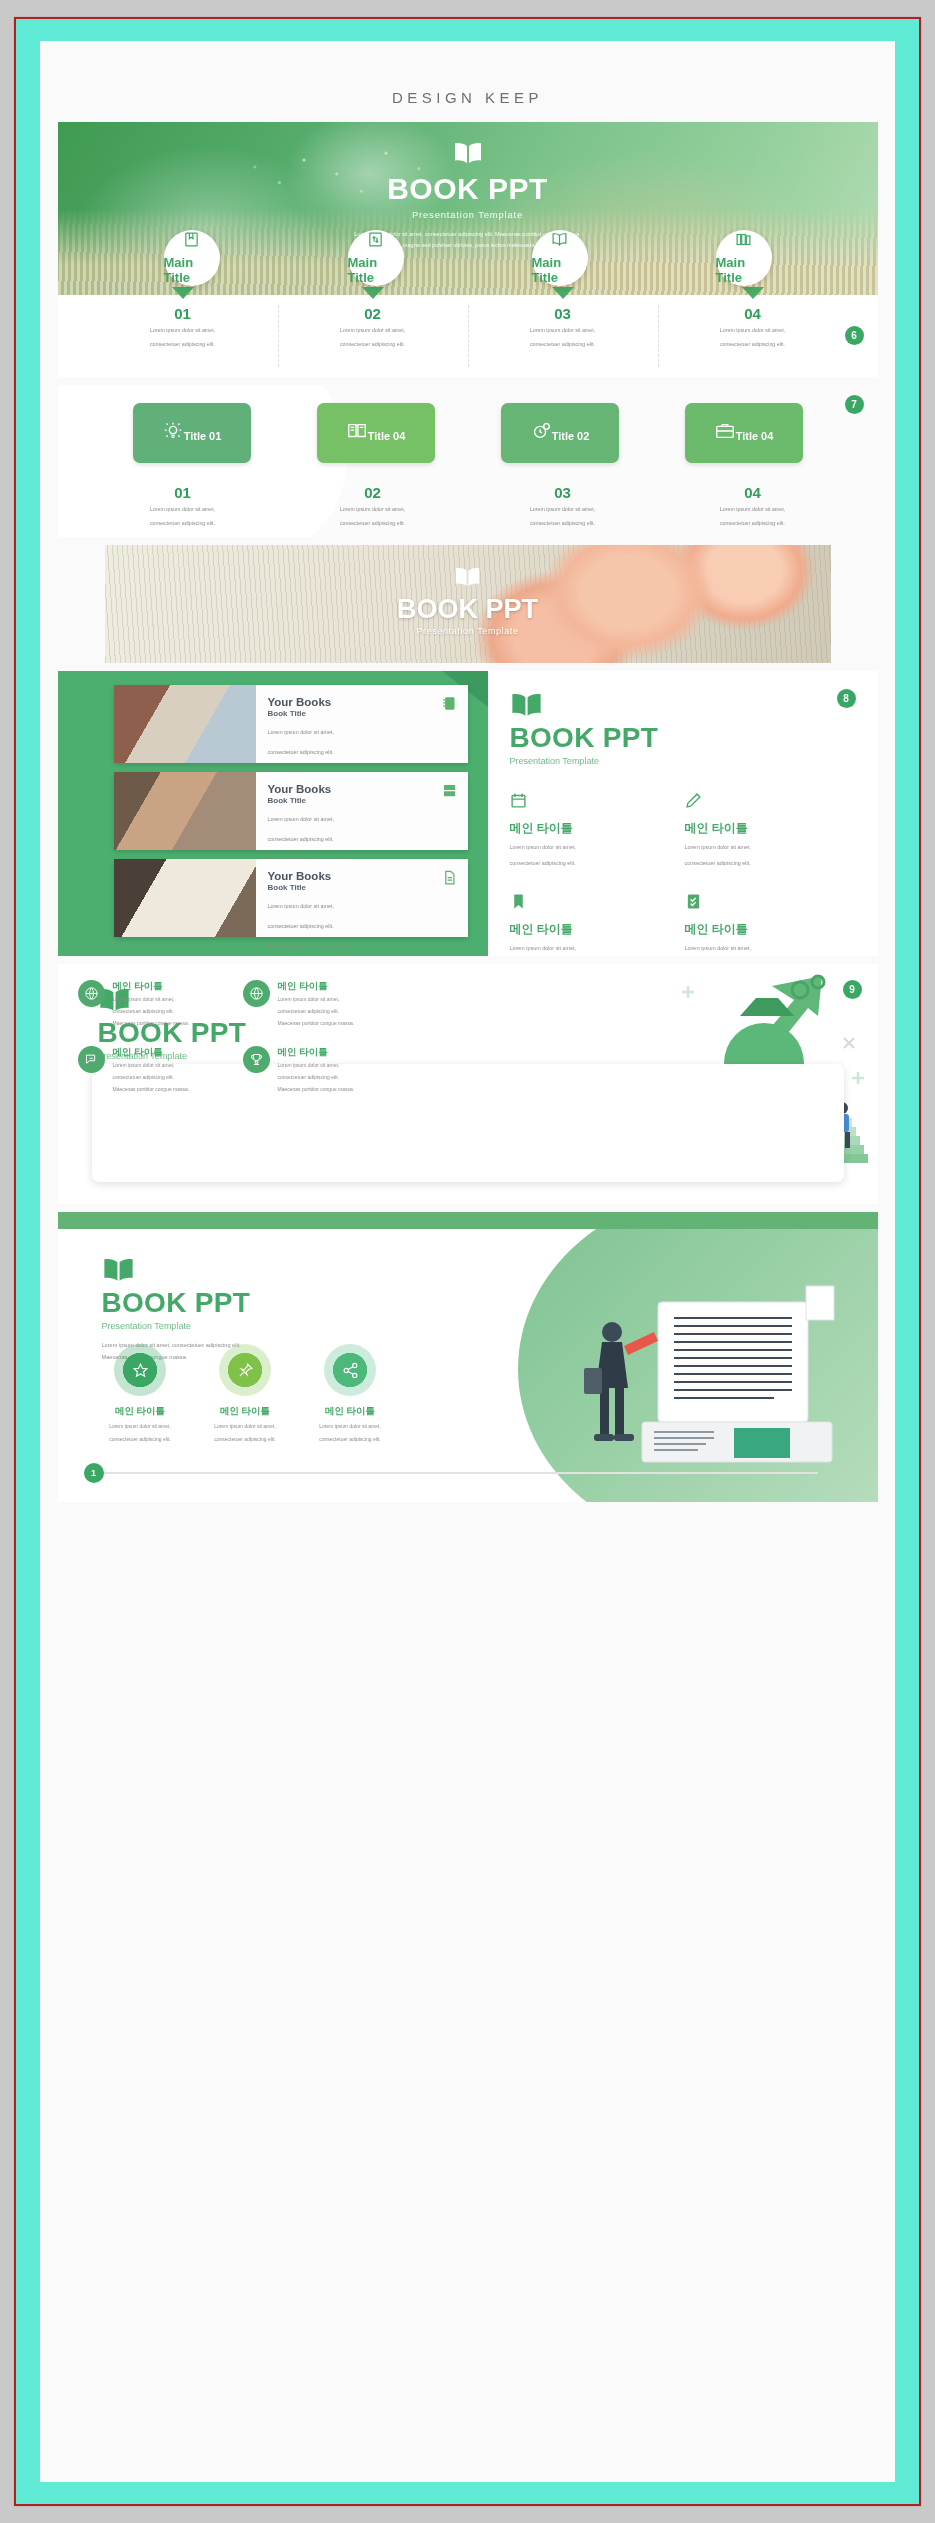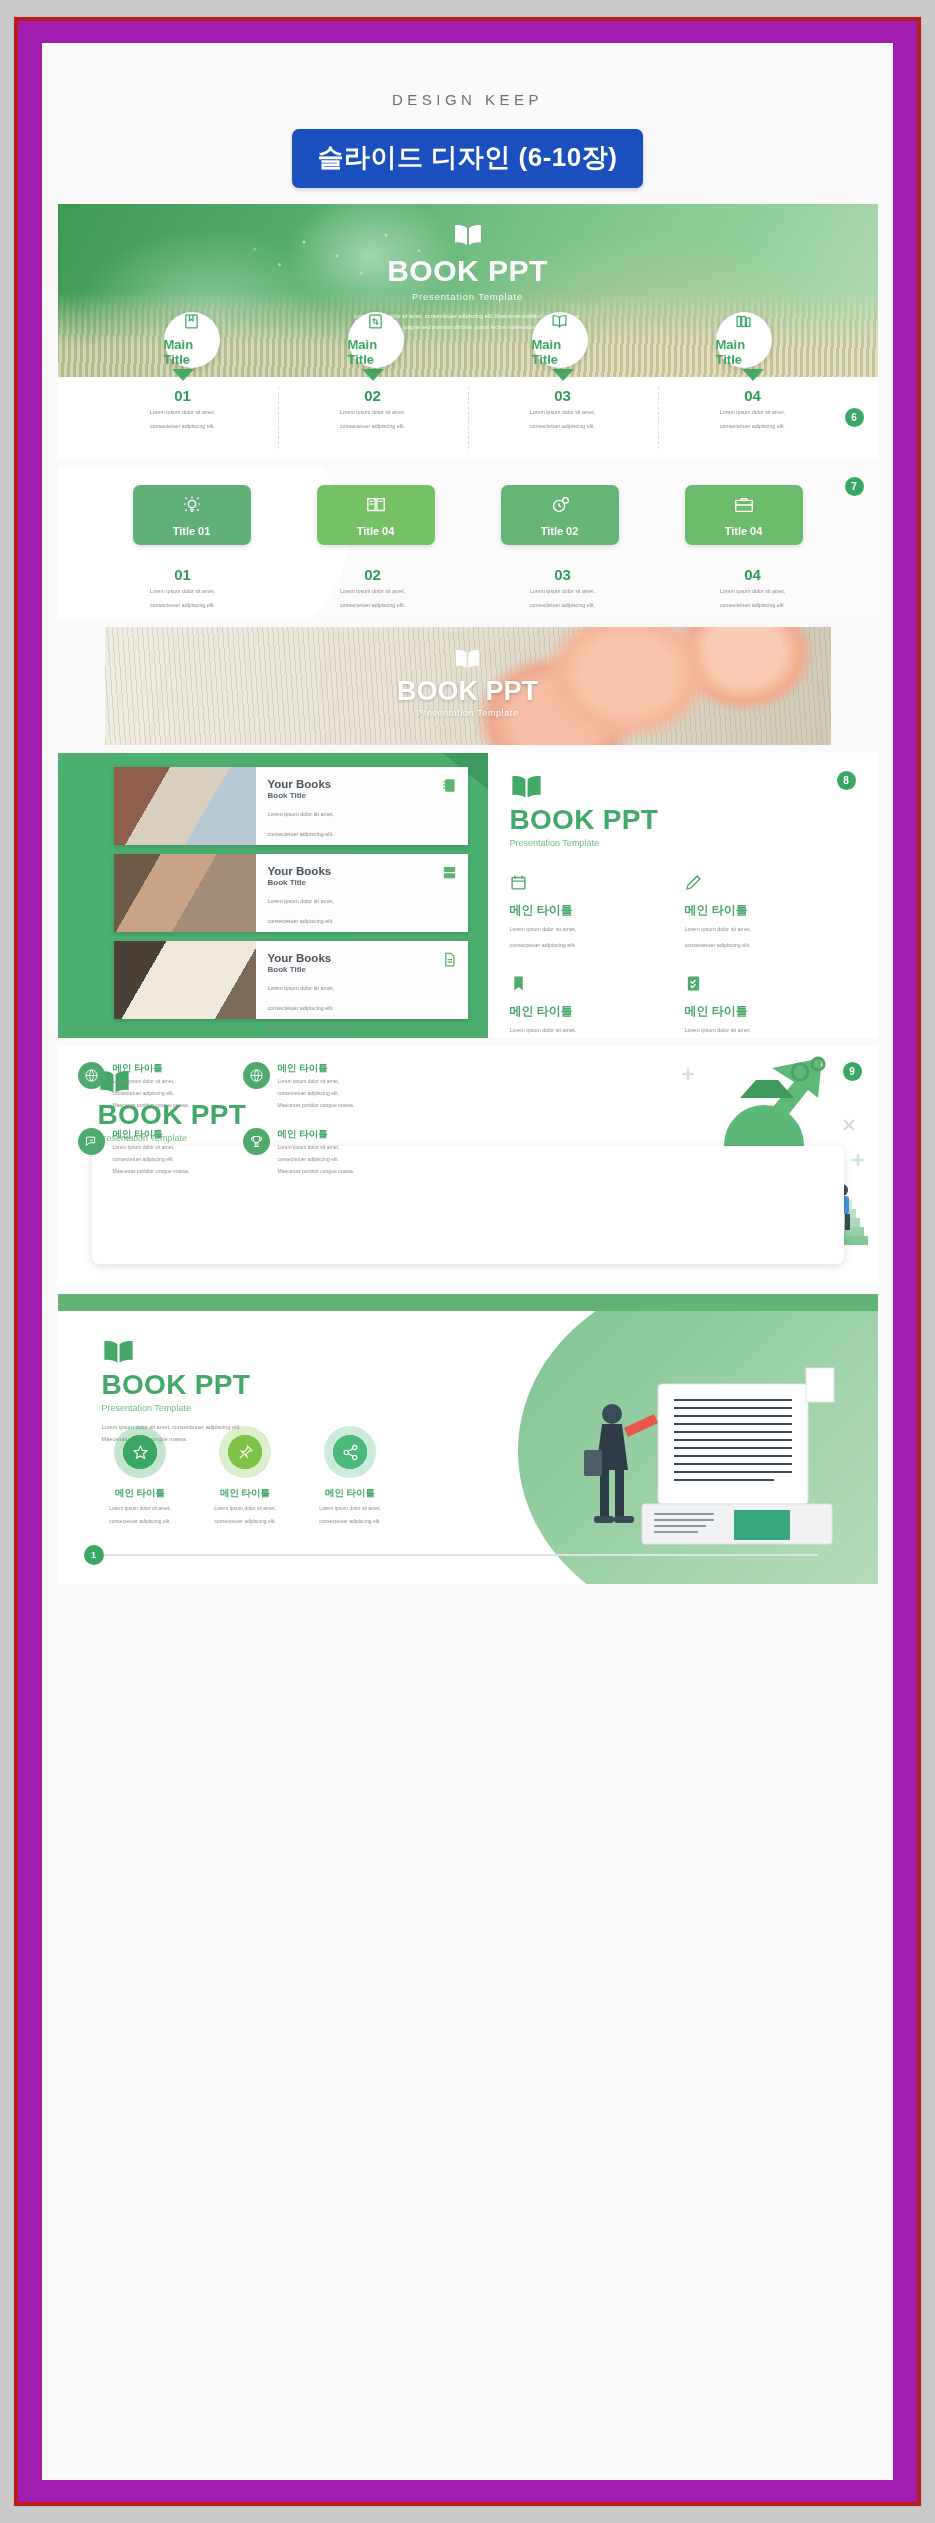--- a/index.html
+++ b/index.html
@@ -6,22 +6,22 @@
   html,body { background:#c9c9c9; }
   body {
     width:935px; height:2523px;
     font-family:"Liberation Sans", sans-serif;
     position:relative;
     overflow:hidden;
   }
   .outer-frame{
     position:absolute; left:14px; top:17px;
     width:907px; height:2489px;
-    background:#a21caf;
-    border:4px solid #b91c1c;
+    background:#5eead4;
+    border:2px solid #b91c1c;
     box-shadow:0 0 0 1px #bfbfbf;
   }
   .page-inner{
     position:absolute; left:24px; top:22px; right:24px; bottom:22px;
     background:#fafafa;
   }
 
   
   .brand{
     text-align:center; margin-top:48px;
@@ -94,21 +94,21 @@
   .tri{width:0;height:0;border-left:11px solid transparent;border-right:11px solid transparent;border-top:12px solid #49ab65;margin:-26px auto 6px;}
   .num{font-size:15px;font-weight:700;color:#2f9e5b;}
   .mini{font-size:5.3px;color:#8b8b8b;line-height:1.85;margin-top:4px;}
 
   
   .s7{height:152px;background:#fbfbfb;}
   .s7-bg{position:absolute;left:-40px;top:-60px;width:330px;height:260px;background:#fff;border-radius:50%;}
   .s7-boxes{position:absolute;left:0;right:0;top:18px;display:flex;justify-content:space-around;padding:0 42px;z-index:5;}
   .gbox{
     width:118px;height:60px;border-radius:7px;
-    display:flex;flex-direction:column;align-items:center;justify-content:center;
+    display:flex;flex-direction:row;align-items:center;justify-content:center;
     color:#fff;box-shadow:0 2px 5px rgba(0,0,0,.12);
   }
   .gbox .lbl{font-size:11px;font-weight:700;margin-top:5px;}
   .s7-bottom{position:absolute;left:0;right:0;bottom:8px;display:flex;padding:0 30px;}
   .s7-col{flex:1;text-align:center;}
 
   
   .srose{height:118px;}
   .srose-img{position:absolute;inset:0;
     background:
@@ -176,21 +176,20 @@
   .s10-bar{position:absolute;left:36px;right:60px;bottom:28px;height:2px;background:#e2e2e2;z-index:5;}
   .s10-bar .dot{position:absolute;left:-10px;top:-9px;width:20px;height:20px;border-radius:50%;background:#3aa864;color:#fff;font-size:9px;font-weight:700;display:flex;align-items:center;justify-content:center;}
 </style>
 </head>
 <body>
 
 <div class="outer-frame">
   <div class="page-inner">
 
     <div class="brand">DESIGN KEEP</div>
-    <div class="title-banner">슬라이드 디자인 (6-10장)</div>
 
     <div class="slides">
 
       <div class="slide s6">
         <div class="s6-hero"></div>
         <div class="s6-book-img"></div>
 
         <div class="s6-titleblock">
           <span class="bookicon">
             <svg width="30" height="23" viewBox="0 0 30 23">

